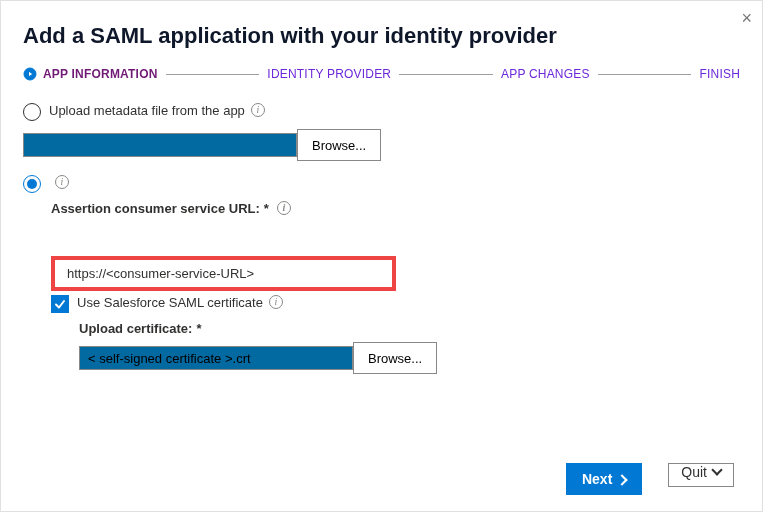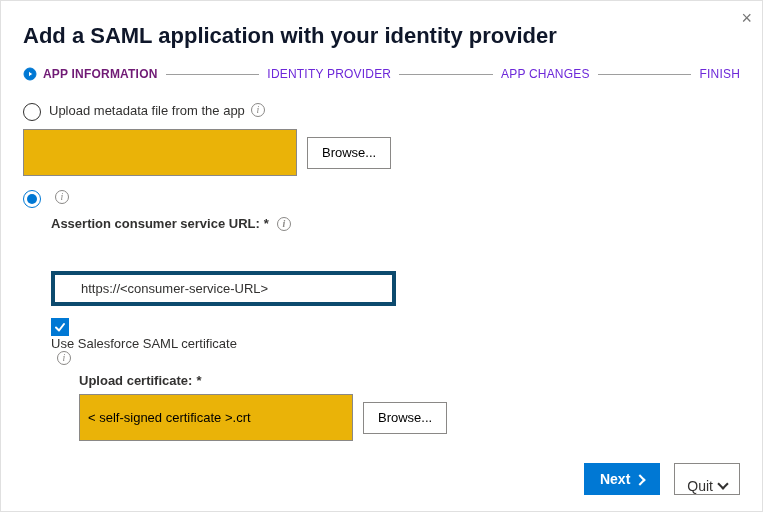--- a/index.html
+++ b/index.html
@@ -89,95 +89,94 @@
     font-size: 10px;
     font-style: italic;
     margin-left: 6px;
     font-family: Georgia, serif;
     line-height: 1;
   }
   .indent1 { margin-left: 28px; }
   .file-row {
     display: flex;
     align-items: center;
-    gap: 10px;
     margin: 6px 0 14px 0;
   }
   .file-text {
-    width: 274px; height: 47px;
-    border: 1px solid #8a8886;
-    background: #eab308;
+    width: 274px; height: 24px;
+    border: 1px solid #8a8886;
+    background: #0369a1;
     padding: 0 8px;
     font-size: 13px;
   }
   .browse-btn {
     height: 32px;
     padding: 0 14px;
     border: 1px solid #8a8886;
     background: #fff;
     cursor: pointer;
     font-size: 13px;
   }
   .field-label {
     font-weight: 600;
     font-size: 13px;
     margin-top: 4px;
     margin-bottom: 6px;
     display: flex;
-    align-items: flex-end;
+    align-items: flex-start;
   }
   .req { margin: 0 2px 0 4px; }
   .highlight-box {
-    border: 4px solid #0c4a6e;
+    border: 4px solid #ef4444;
     width: 345px;
-    padding: 6px 26px;
+    padding: 6px 12px;
     font-size: 13px;
     margin-top: 40px;
   }
   .checkbox {
     width: 18px; height: 18px;
     background: #0078d4;
     display: inline-flex;
     align-items: center; justify-content: center;
     margin-right: 8px;
     cursor: pointer;
     flex-shrink: 0;
   }
   .checkbox svg { stroke: #fff; }
-  .check-row { margin-top: 12px; flex-direction: column; }
+  .check-row { margin-top: 4px; }
   .footer {
     position: absolute;
-    right: 22px;
+    right: 28px;
     bottom: 16px;
     display: flex;
-    gap: 14px;
+    gap: 26px;
   }
   .btn-primary {
     background: #0078d4;
     color: #fff;
     border: none;
     height: 32px;
     padding: 0 16px;
     font-size: 14px;
     font-weight: 600;
     cursor: pointer;
     display: inline-flex;
     align-items: center;
     gap: 6px;
   }
   .btn-secondary {
     background: #fff;
     color: #323130;
     border: 1px solid #8a8886;
-    height: 32px;
+    height: 24px;
     padding: 0 12px;
     font-size: 14px;
     cursor: pointer;
     display: inline-flex;
-    align-items: flex-end;
+    align-items: flex-start;
     gap: 6px;
   }
   .chev::after {
     content: "";
     display: inline-block;
     width: 6px; height: 6px;
     border-right: 2px solid currentColor;
     border-bottom: 2px solid currentColor;
   }
   .chev-right::after { transform: rotate(-45deg); }

